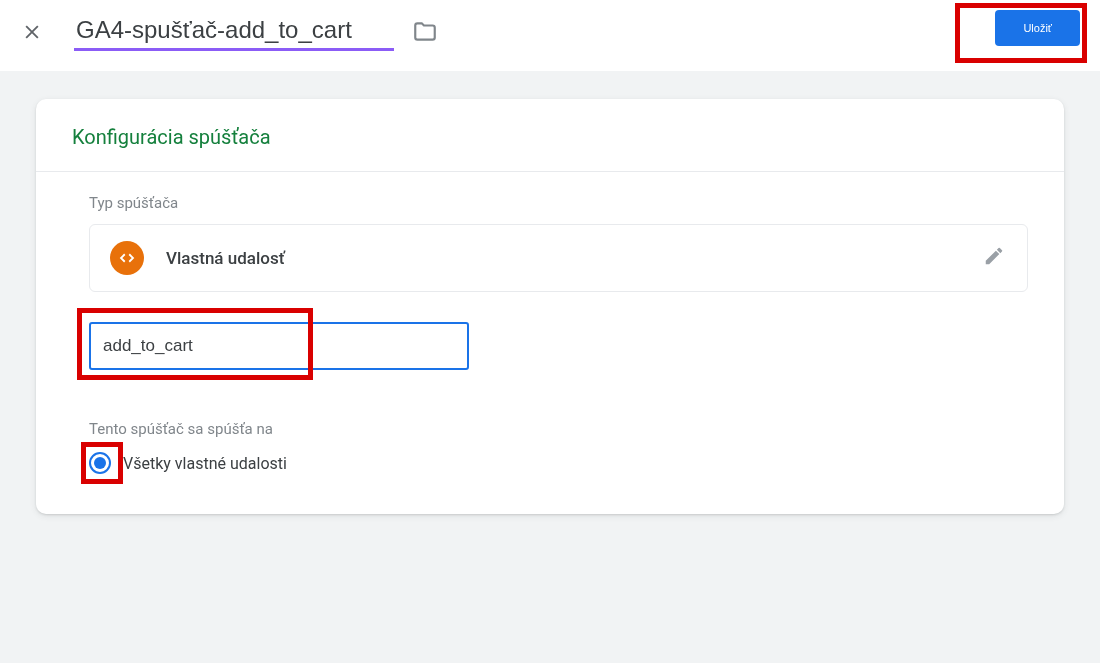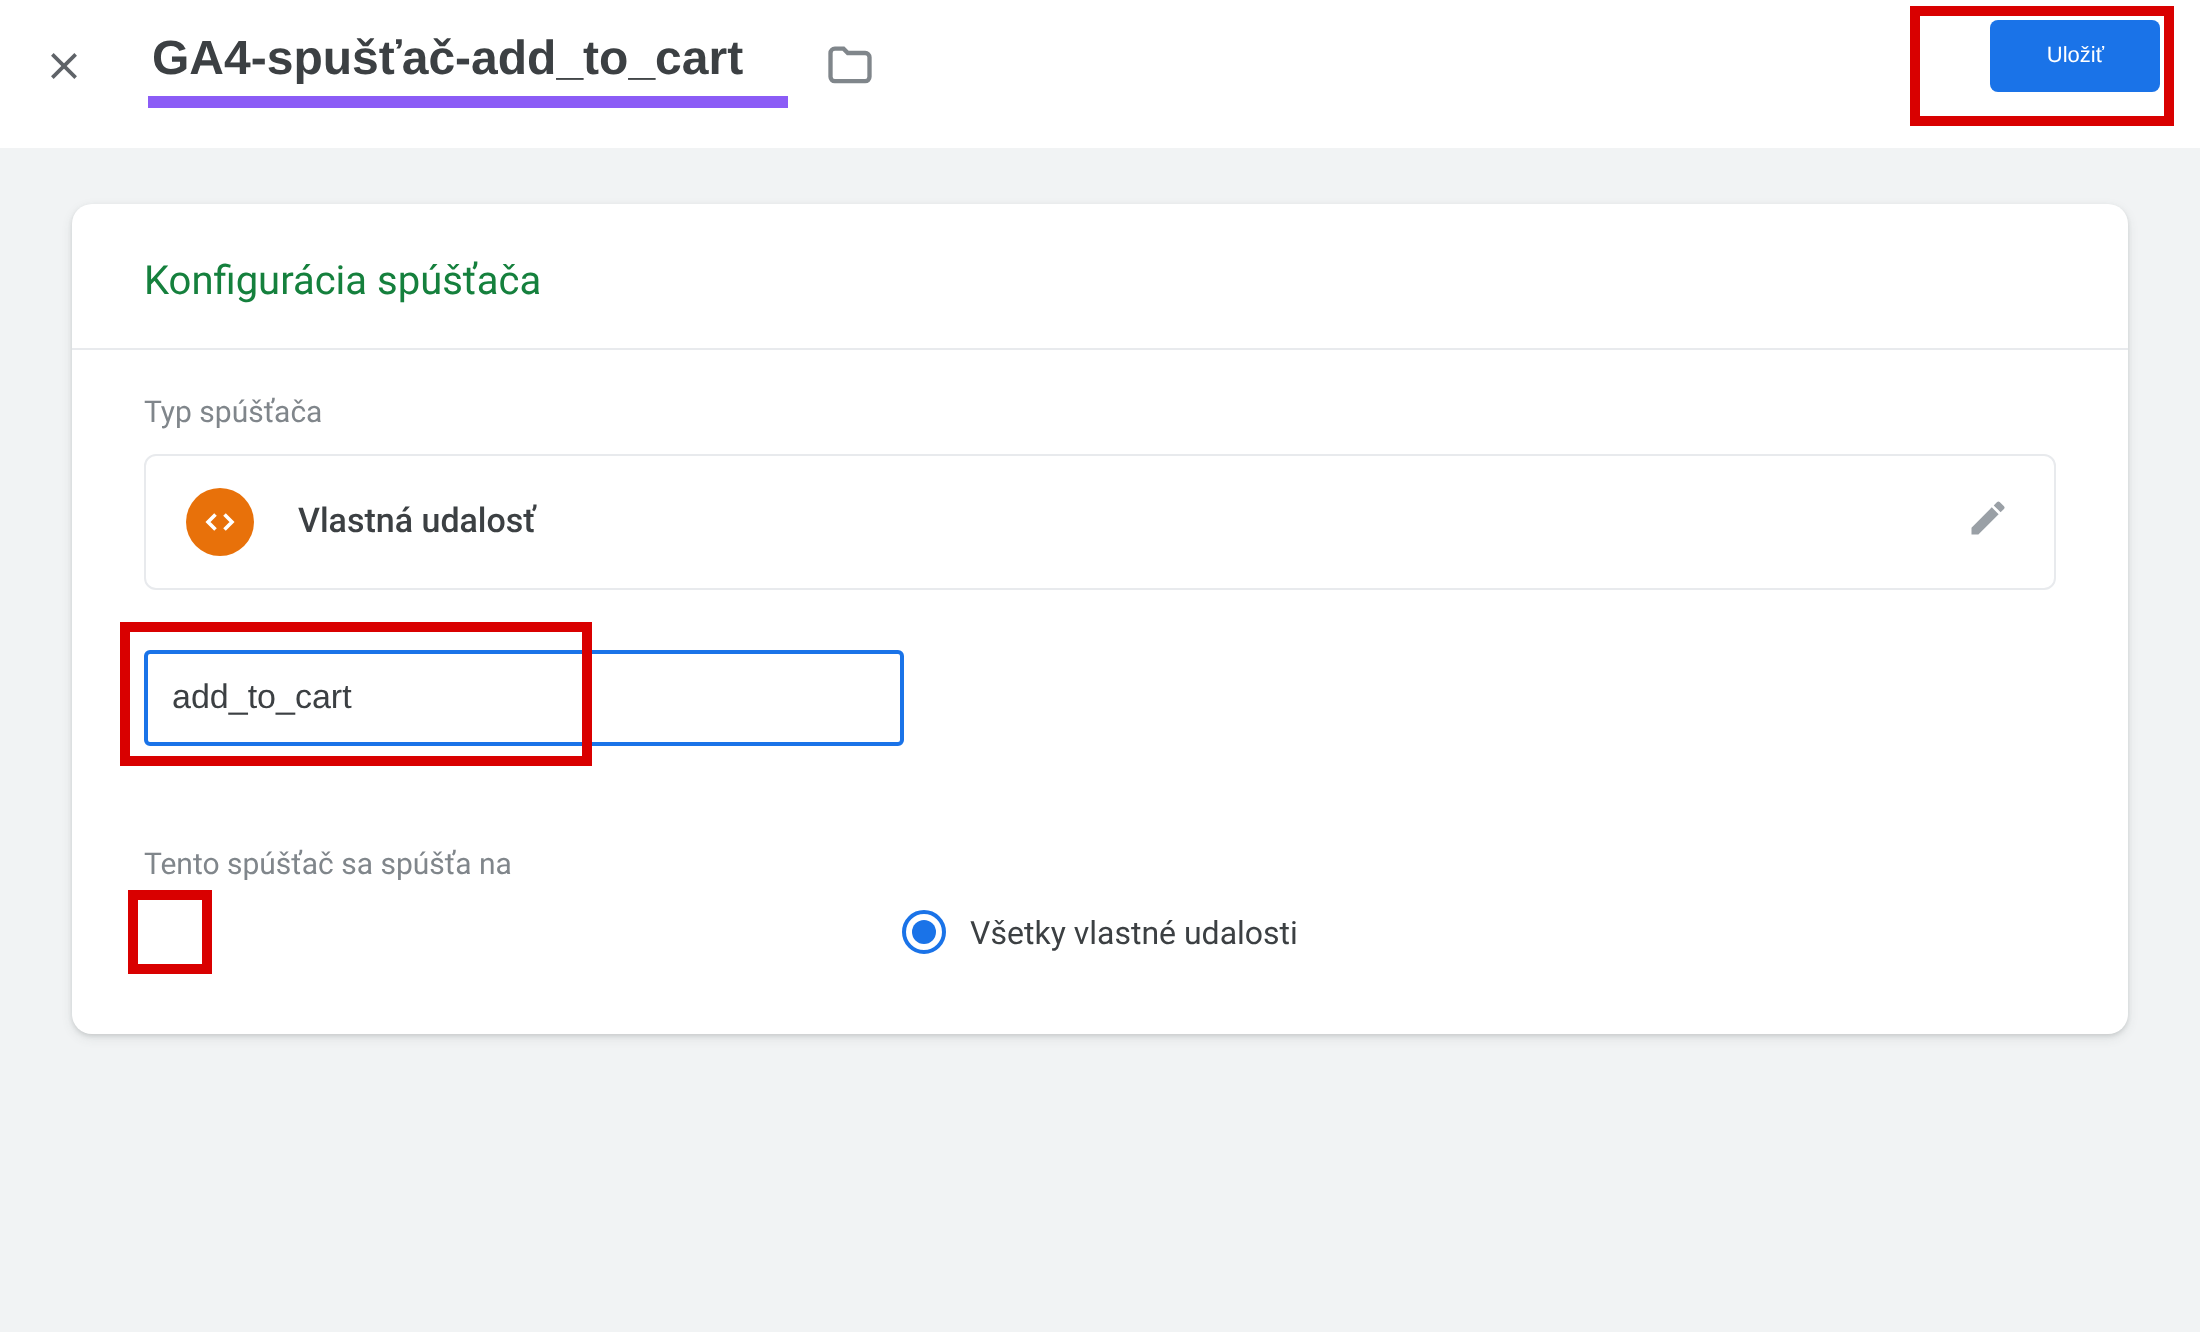--- a/index.html
+++ b/index.html
@@ -21,24 +21,24 @@
     height: 24px;
     cursor: pointer;
     color: #5f6368;
     display: flex;
     align-items: center;
     justify-content: center;
     margin-right: 30px;
   }
   .title-input {
     font-size: 24px;
-    font-weight: 700;
+    font-weight: 400;
     color: #3c4043;
     border: none;
-    border-bottom: 6px solid #8b5cf6;
+    border-bottom: 3px solid #8b5cf6;
     padding: 4px 2px;
     background: transparent;
     width: 320px;
     outline: none;
   }
   .folder-icon {
     margin-left: 18px;
     color: #80868b;
     display: flex;
     align-items: center;
@@ -77,20 +77,21 @@
   }
   .card-header {
     padding: 26px 36px 22px 36px;
     border-bottom: 1px solid #e8eaed;
     font-size: 20px;
     color: #15803d;
     font-weight: 400;
   }
   .card-body {
     padding: 22px 36px 10px 36px;
+    margin-left: 17px;
   }
   .label-small {
     font-size: 15px;
     color: #80868b;
     margin-bottom: 12px;
   }
   .type-row {
     display: flex;
     align-items: center;
     border: 1px solid #e8eaed;
@@ -173,21 +174,20 @@
   .fires-label {
     font-size: 15px;
     color: #80868b;
     margin-bottom: 14px;
   }
   .radio-row {
     display: flex;
     align-items: center;
     gap: 50px;
     position: relative;
-    flex-direction: column;
   }
   .radio-option {
     display: flex;
     align-items: center;
     gap: 12px;
     cursor: pointer;
   }
   .radio {
     width: 22px;
     height: 22px;

